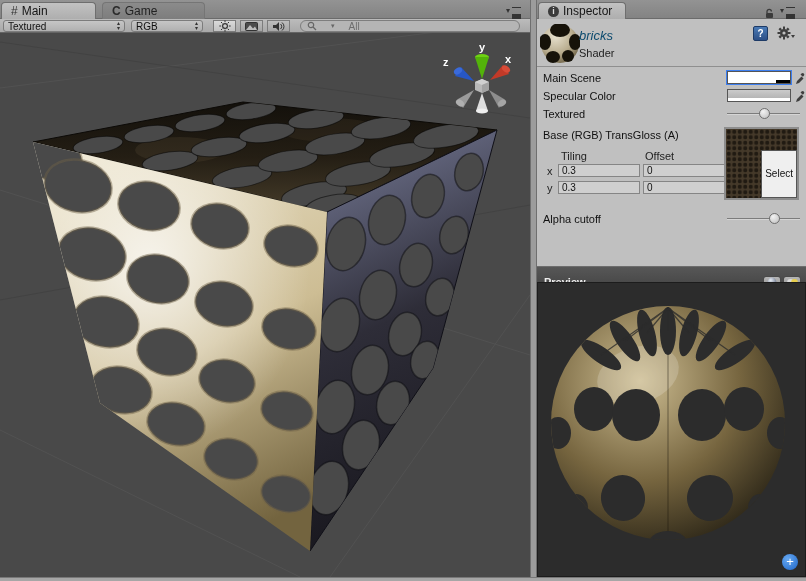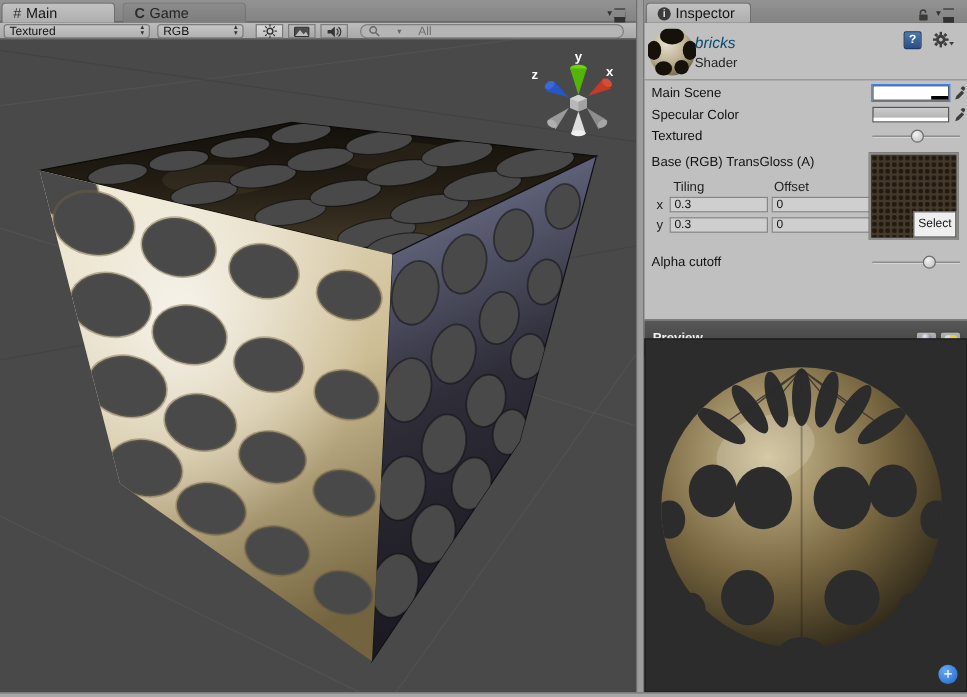--- a/index.html
+++ b/index.html
@@ -41,21 +41,21 @@
   .swatch .alpha{position:absolute;left:0;right:0;bottom:0;height:3px;background:#000;}
   .swatch .alpha i{display:block;height:3px;background:#fff;}
   .dropper{position:absolute;left:258px;width:10px;height:13px;}
   .sliderwrap{position:absolute;left:190px;width:73px;height:13px;}
   .slider-track{position:absolute;left:0;right:0;top:6px;height:2px;background:#7c7c7c;border-bottom:1px solid #d5d5d5;}
   .slider-thumb{position:absolute;top:1px;width:11px;height:11px;border-radius:50%;background:radial-gradient(circle at 35% 30%,#f2f2f2,#bdbdbd);border:1px solid #6f6f6f;}
   .tilehead{position:absolute;font-size:11px;color:#222;}
   .axis-lbl{position:absolute;font-size:11px;color:#222;}
   .tfield{position:absolute;width:82px;height:13px;background:#cfcfcf;border:1px solid #858585;font-size:10px;color:#111;padding:0 3px;}
   .texthumb{position:absolute;left:187px;top:127px;width:75px;height:73px;border:2px solid #8d8d8d;background:#3c3322;}
-  .selectbtn{position:absolute;right:0;bottom:0;background:#efefef;border:1px solid #555;font-size:10px;color:#111;padding:4px 3px;line-height:12px;}
+  .selectbtn{position:absolute;right:0;bottom:0;background:#efefef;border:1px solid #555;font-size:10px;color:#111;padding:17px 3px;line-height:12px;}
   .preview-header{position:absolute;left:0;top:266px;width:269px;height:31px;background:linear-gradient(#575757,#3d3d3d);border-top:1px solid #6d6d6d;display:flex;align-items:center;}
   .preview-title{font-size:11px;font-weight:bold;color:#eee;margin-left:7px;}
   .ph-btn{width:18px;height:12px;background:linear-gradient(#b5b5b5,#979797);border:1px solid #4a4a4a;border-radius:3px;display:flex;align-items:center;justify-content:center;margin-right:2px;}
   .preview-body{position:absolute;left:0;top:282px;width:269px;height:295px;background:#2c2c2c;border:1px solid #1c1c1c;}
   .plusbtn{position:absolute;right:7px;bottom:6px;width:16px;height:16px;border-radius:50%;background:radial-gradient(circle at 35% 30%,#66a9f2,#1f66c8);color:#fff;font-size:13px;line-height:15px;text-align:center;}
   .icircle{display:inline-block;width:11px;height:11px;border-radius:50%;background:#3b3b3b;color:#dcdcdc;font-size:9px;font-weight:bold;line-height:11px;text-align:center;}
   .gameC{font-size:12px;font-weight:bold;color:#2a2a2a;}
   .hashicon{font-size:12px;color:#333;}
 </style>
 </head>

